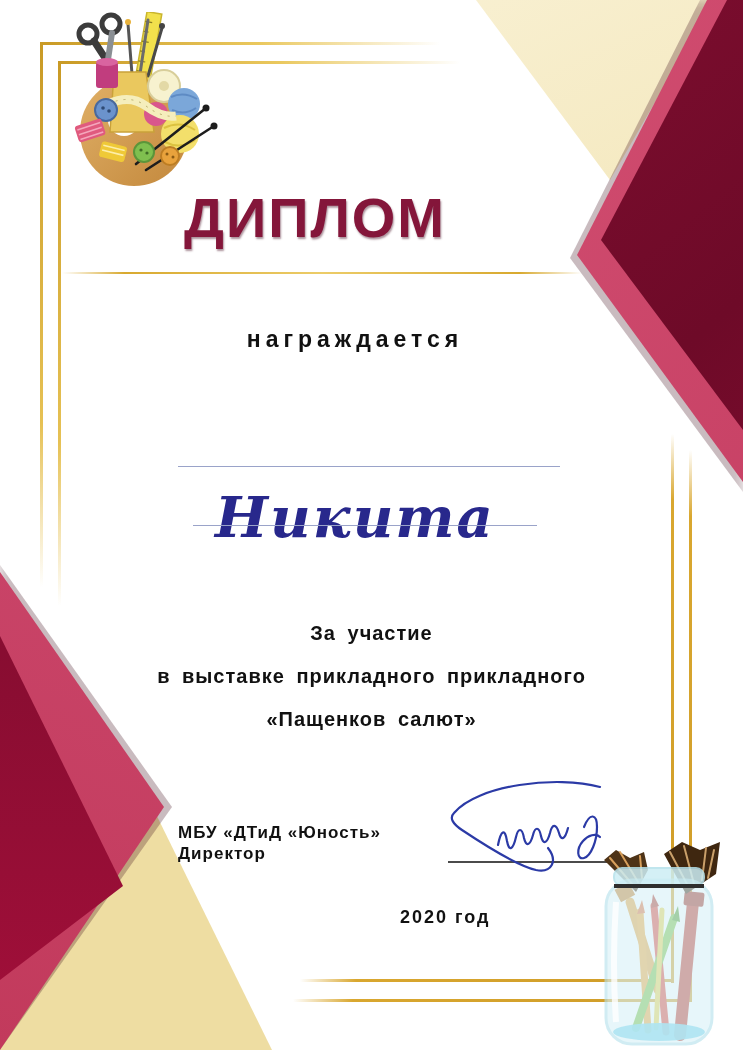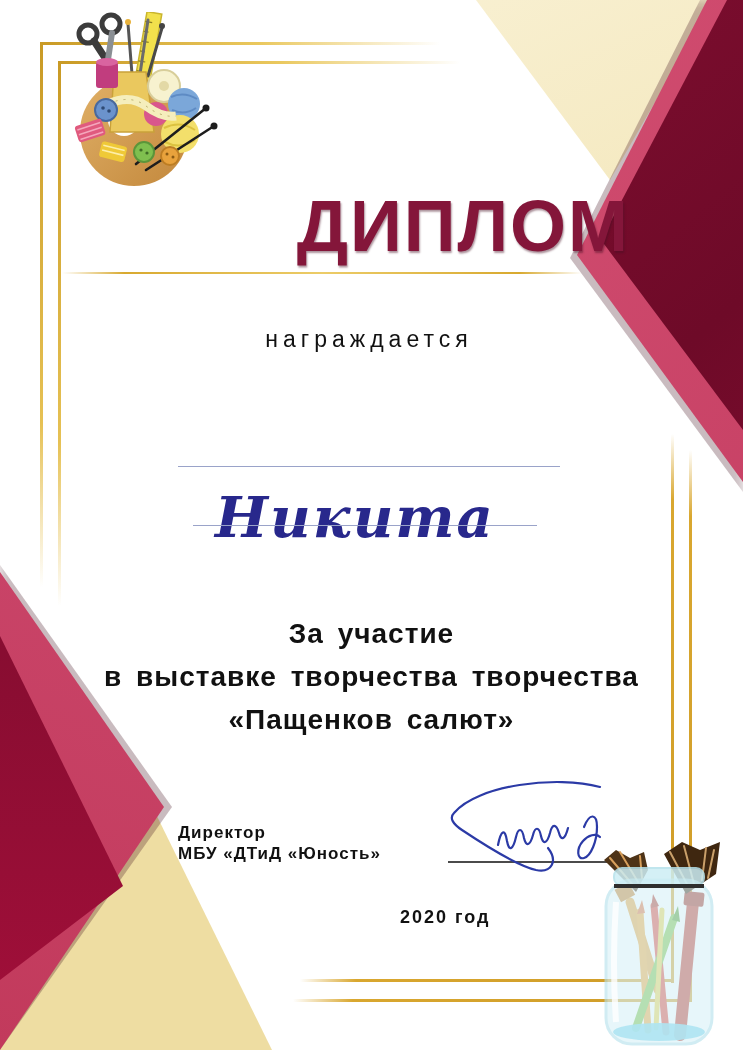--- a/index.html
+++ b/index.html
@@ -44,46 +44,46 @@
     background:linear-gradient(205deg,#f6ecc5 15%,#eeddA2 75%);}
   .crimson-left-shadow{clip-path:polygon(0px 565px,172px 807px,0px 1050px);
     background:rgba(60,10,25,.28);filter:blur(6px);}
   .crimson-left{clip-path:polygon(0px 572px,164px 807px,0px 1050px);
     background:linear-gradient(200deg,#d4537a 0%,#c23a5c 100%);}
   .maroon-left{clip-path:polygon(0px 636px,123px 886px,0px 980px);
     background:linear-gradient(180deg,#6e0a28 0%,#7c0c2d 45%,#a30f3a 100%);}
 
   
   .title{
-    left:0;top:185px;width:630px;text-align:right;
-    font-size:72px;font-weight:bold;letter-spacing:2px;color:#84163a;
+    left:0;top:185px;width:630px;text-align:center;
+    font-size:56px;font-weight:bold;letter-spacing:2px;color:#84163a;
     text-shadow:1px 2px 2px rgba(70,15,35,.45);
   }
   .title-underline{
     left:62px;top:272px;width:520px;height:2px;
     background:linear-gradient(90deg,rgba(216,169,47,0),#d8a92f 12%,#eccc68 50%,#d8a92f 88%,rgba(216,169,47,0));
   }
   .awarded{
     left:0;top:326px;width:710px;text-align:center;
-    font-size:23px;font-weight:normal;letter-spacing:5px;color:#111;padding-left:14px;
+    font-size:23px;font-weight:bold;letter-spacing:5px;color:#111;
   }
   .name-line{
     left:0;width:710px;text-align:center;
     font-family:"DejaVu Serif","Liberation Serif",serif;
     font-style:italic;font-weight:bold;
     font-size:56px;color:#28288c;letter-spacing:2px;
   }
   .name1{top:398px;}
   .name2{top:484px;}
   .name-underline{height:1px;background:#9aa3c9;}
   .nu1{left:178px;top:466px;width:382px;}
   .nu2{left:193px;top:525px;width:344px;}
   .reason{
     left:0;top:612px;width:743px;text-align:center;
-    font-size:28px;font-weight:bold;color:#111;
+    font-size:20px;font-weight:bold;color:#111;
     letter-spacing:1px;word-spacing:5px;line-height:43px;
   }
   .signer{
     left:178px;top:822px;
     font-size:17px;font-weight:bold;color:#111;
     letter-spacing:1px;line-height:21px;
   }
   .sig-line{left:448px;top:861px;width:166px;height:2px;background:#4b4b4b;}
   .year{
     left:400px;top:907px;
@@ -198,27 +198,27 @@
   <div class="abs title-underline"></div>
 
   <div class="abs awarded">награждается</div>
 
   <div class="abs name-underline nu1"></div>
   <div class="abs name-line name2">Никита</div>
   <div class="abs name-underline nu2"></div>
 
   <div class="abs reason">
     <div>За участие</div>
-    <div>в выставке творчества творчества</div>
+    <div>в выставке прикладного прикладного</div>
     <div>«Пащенков салют»</div>
   </div>
 
   <div class="abs signer">
+    <div>МБУ «ДТиД «Юность»</div>
     <div>Директор</div>
-    <div>МБУ «ДТиД «Юность»</div>
   </div>
 
   <div class="abs sig-line"></div>
   <svg class="abs" style="left:432px;top:775px;" width="205" height="100" viewBox="0 0 205 100">
     <g stroke="#2b3aa6" stroke-width="2.2" fill="none" stroke-linecap="round">
       <path d="M168,12 C125,0 45,10 22,38 C17,43 21,49 30,55 C57,73 87,91 104,95 C120,98 126,86 116,73"></path>
       <path d="M66,70 c3,-15 7,-17 9,-4 c2,11 6,9 9,-4 c2,-9 6,-10 8,1 c2,9 6,8 9,-3 c2,-8 6,-9 8,1 c2,9 6,8 9,-3 c2,-9 6,-10 9,0 c2,8 6,7 9,-5"></path>
       <path d="M152,52 c6,-15 13,-13 13,0 c0,14 -6,29 -13,31 c-7,2 -8,-9 -1,-17 c5,-6 13,-8 17,-4"></path>
     </g>
   </svg>

